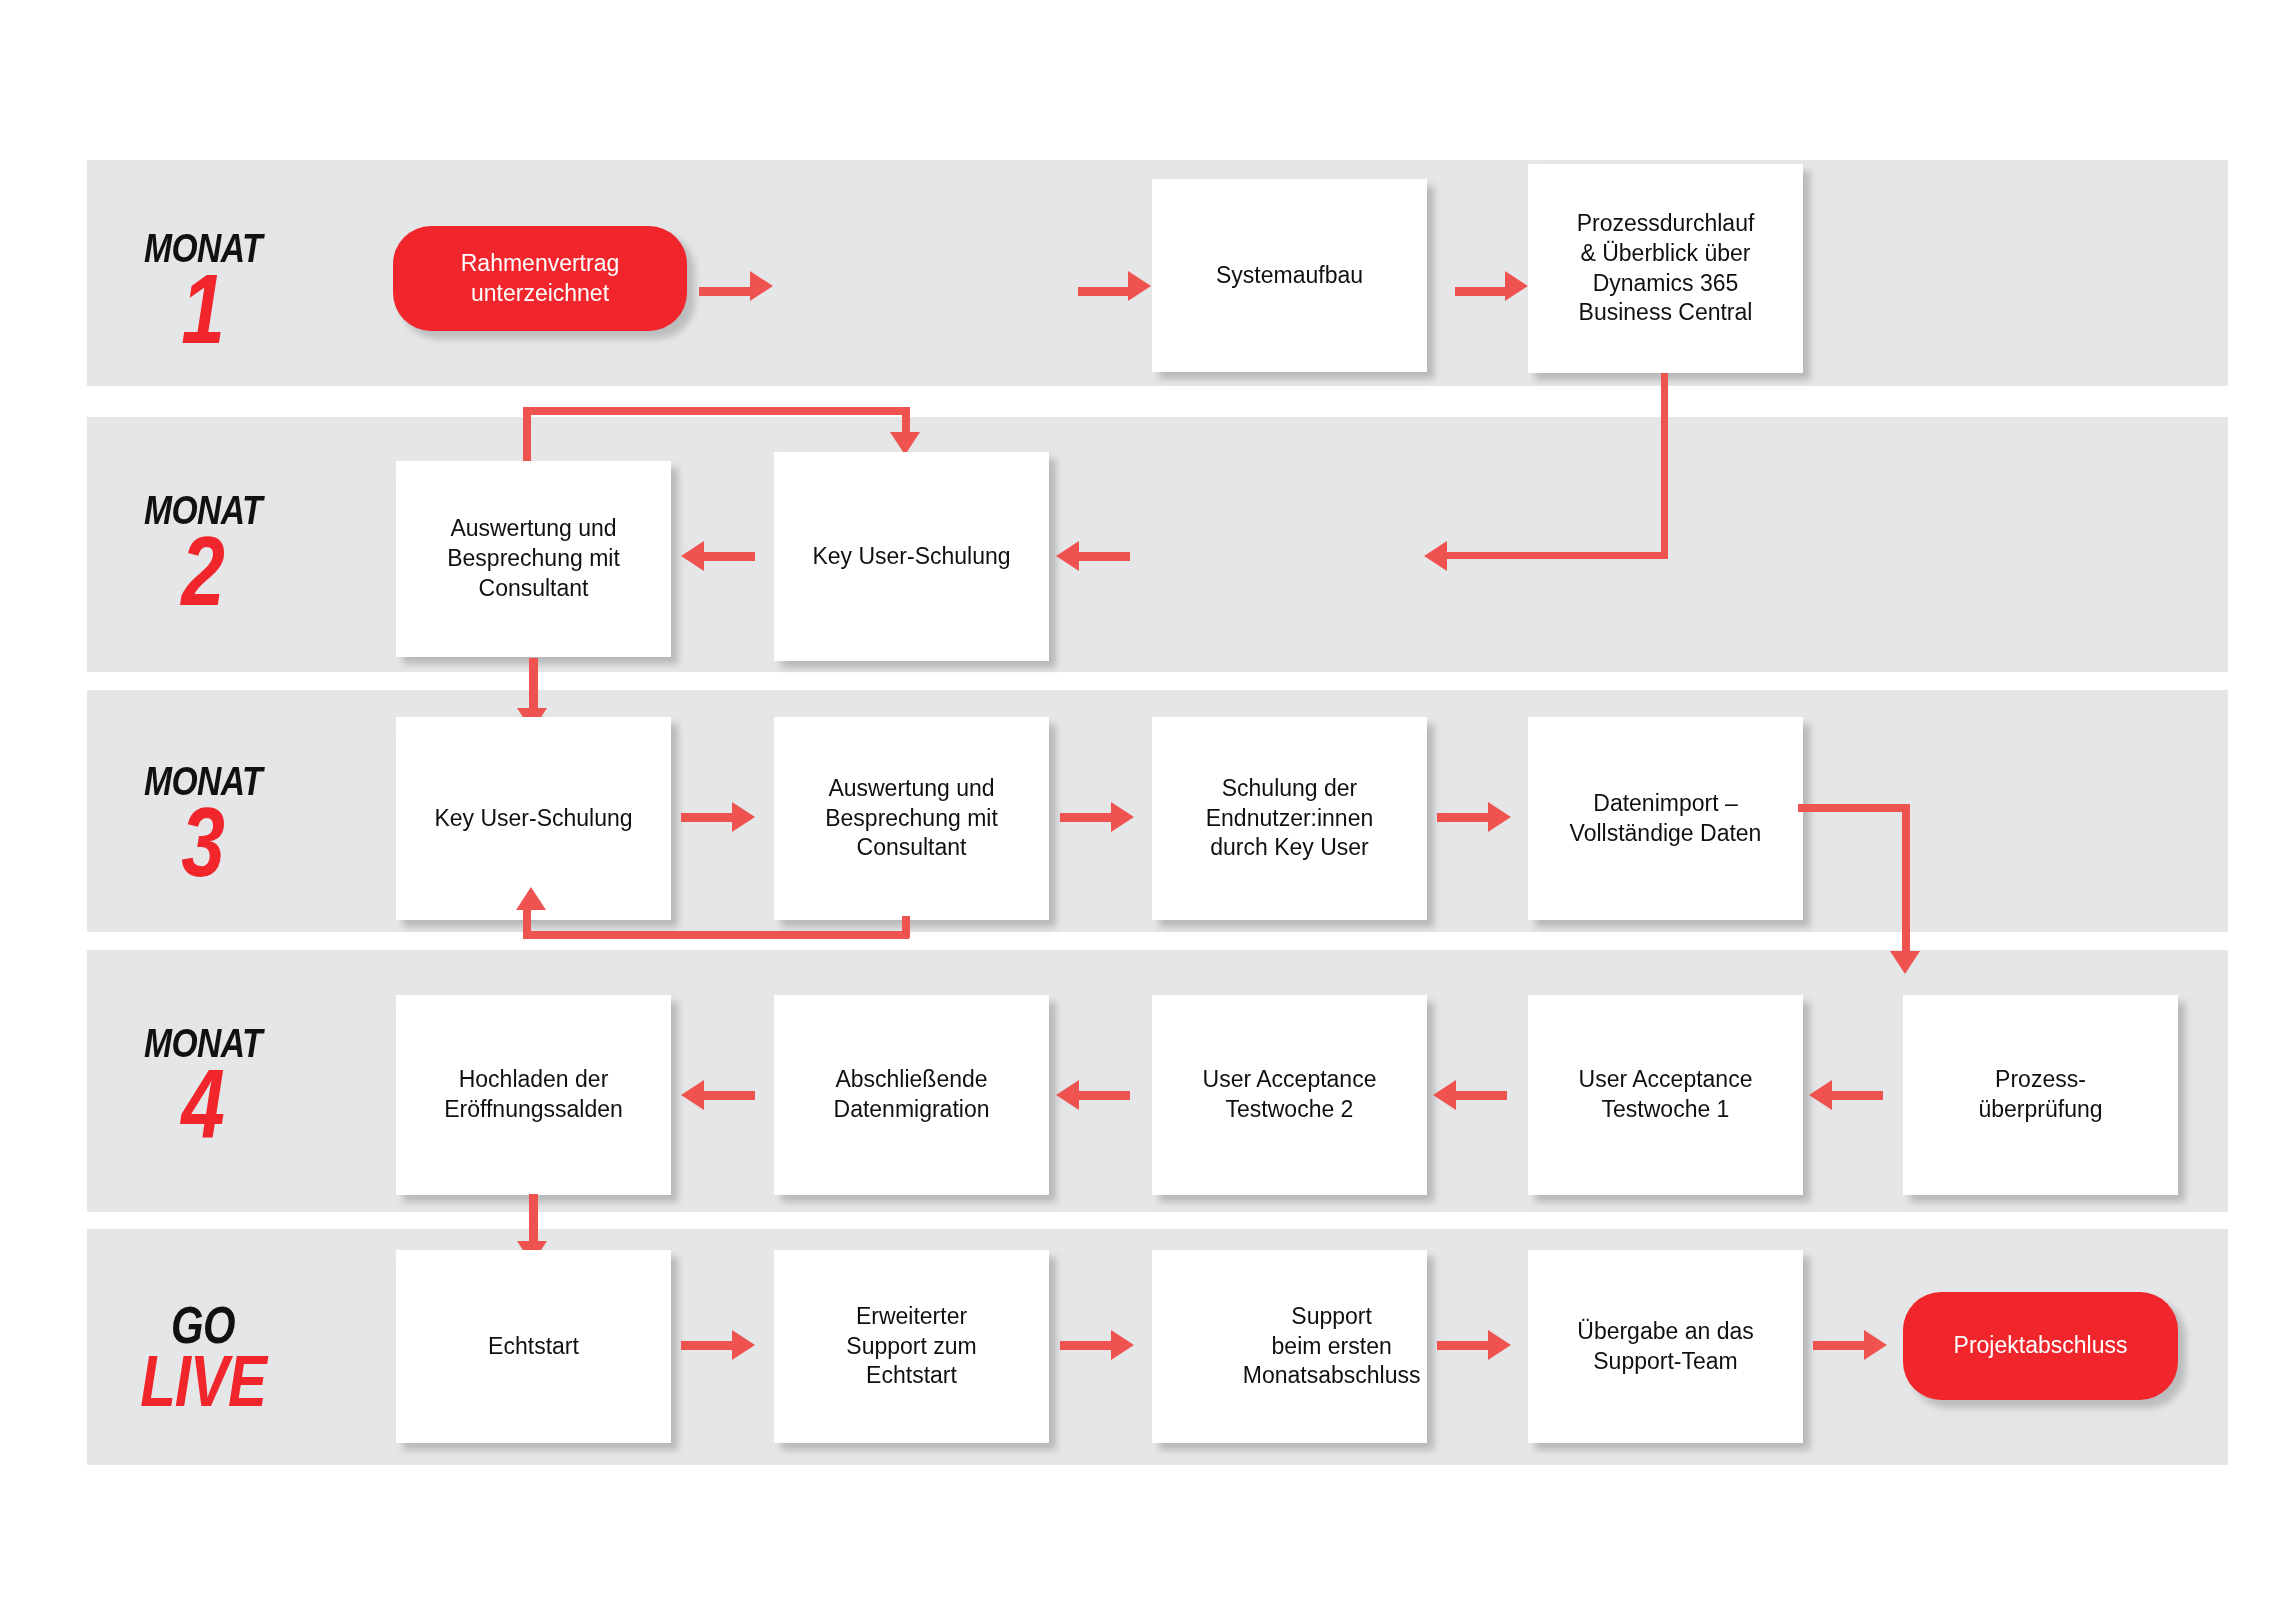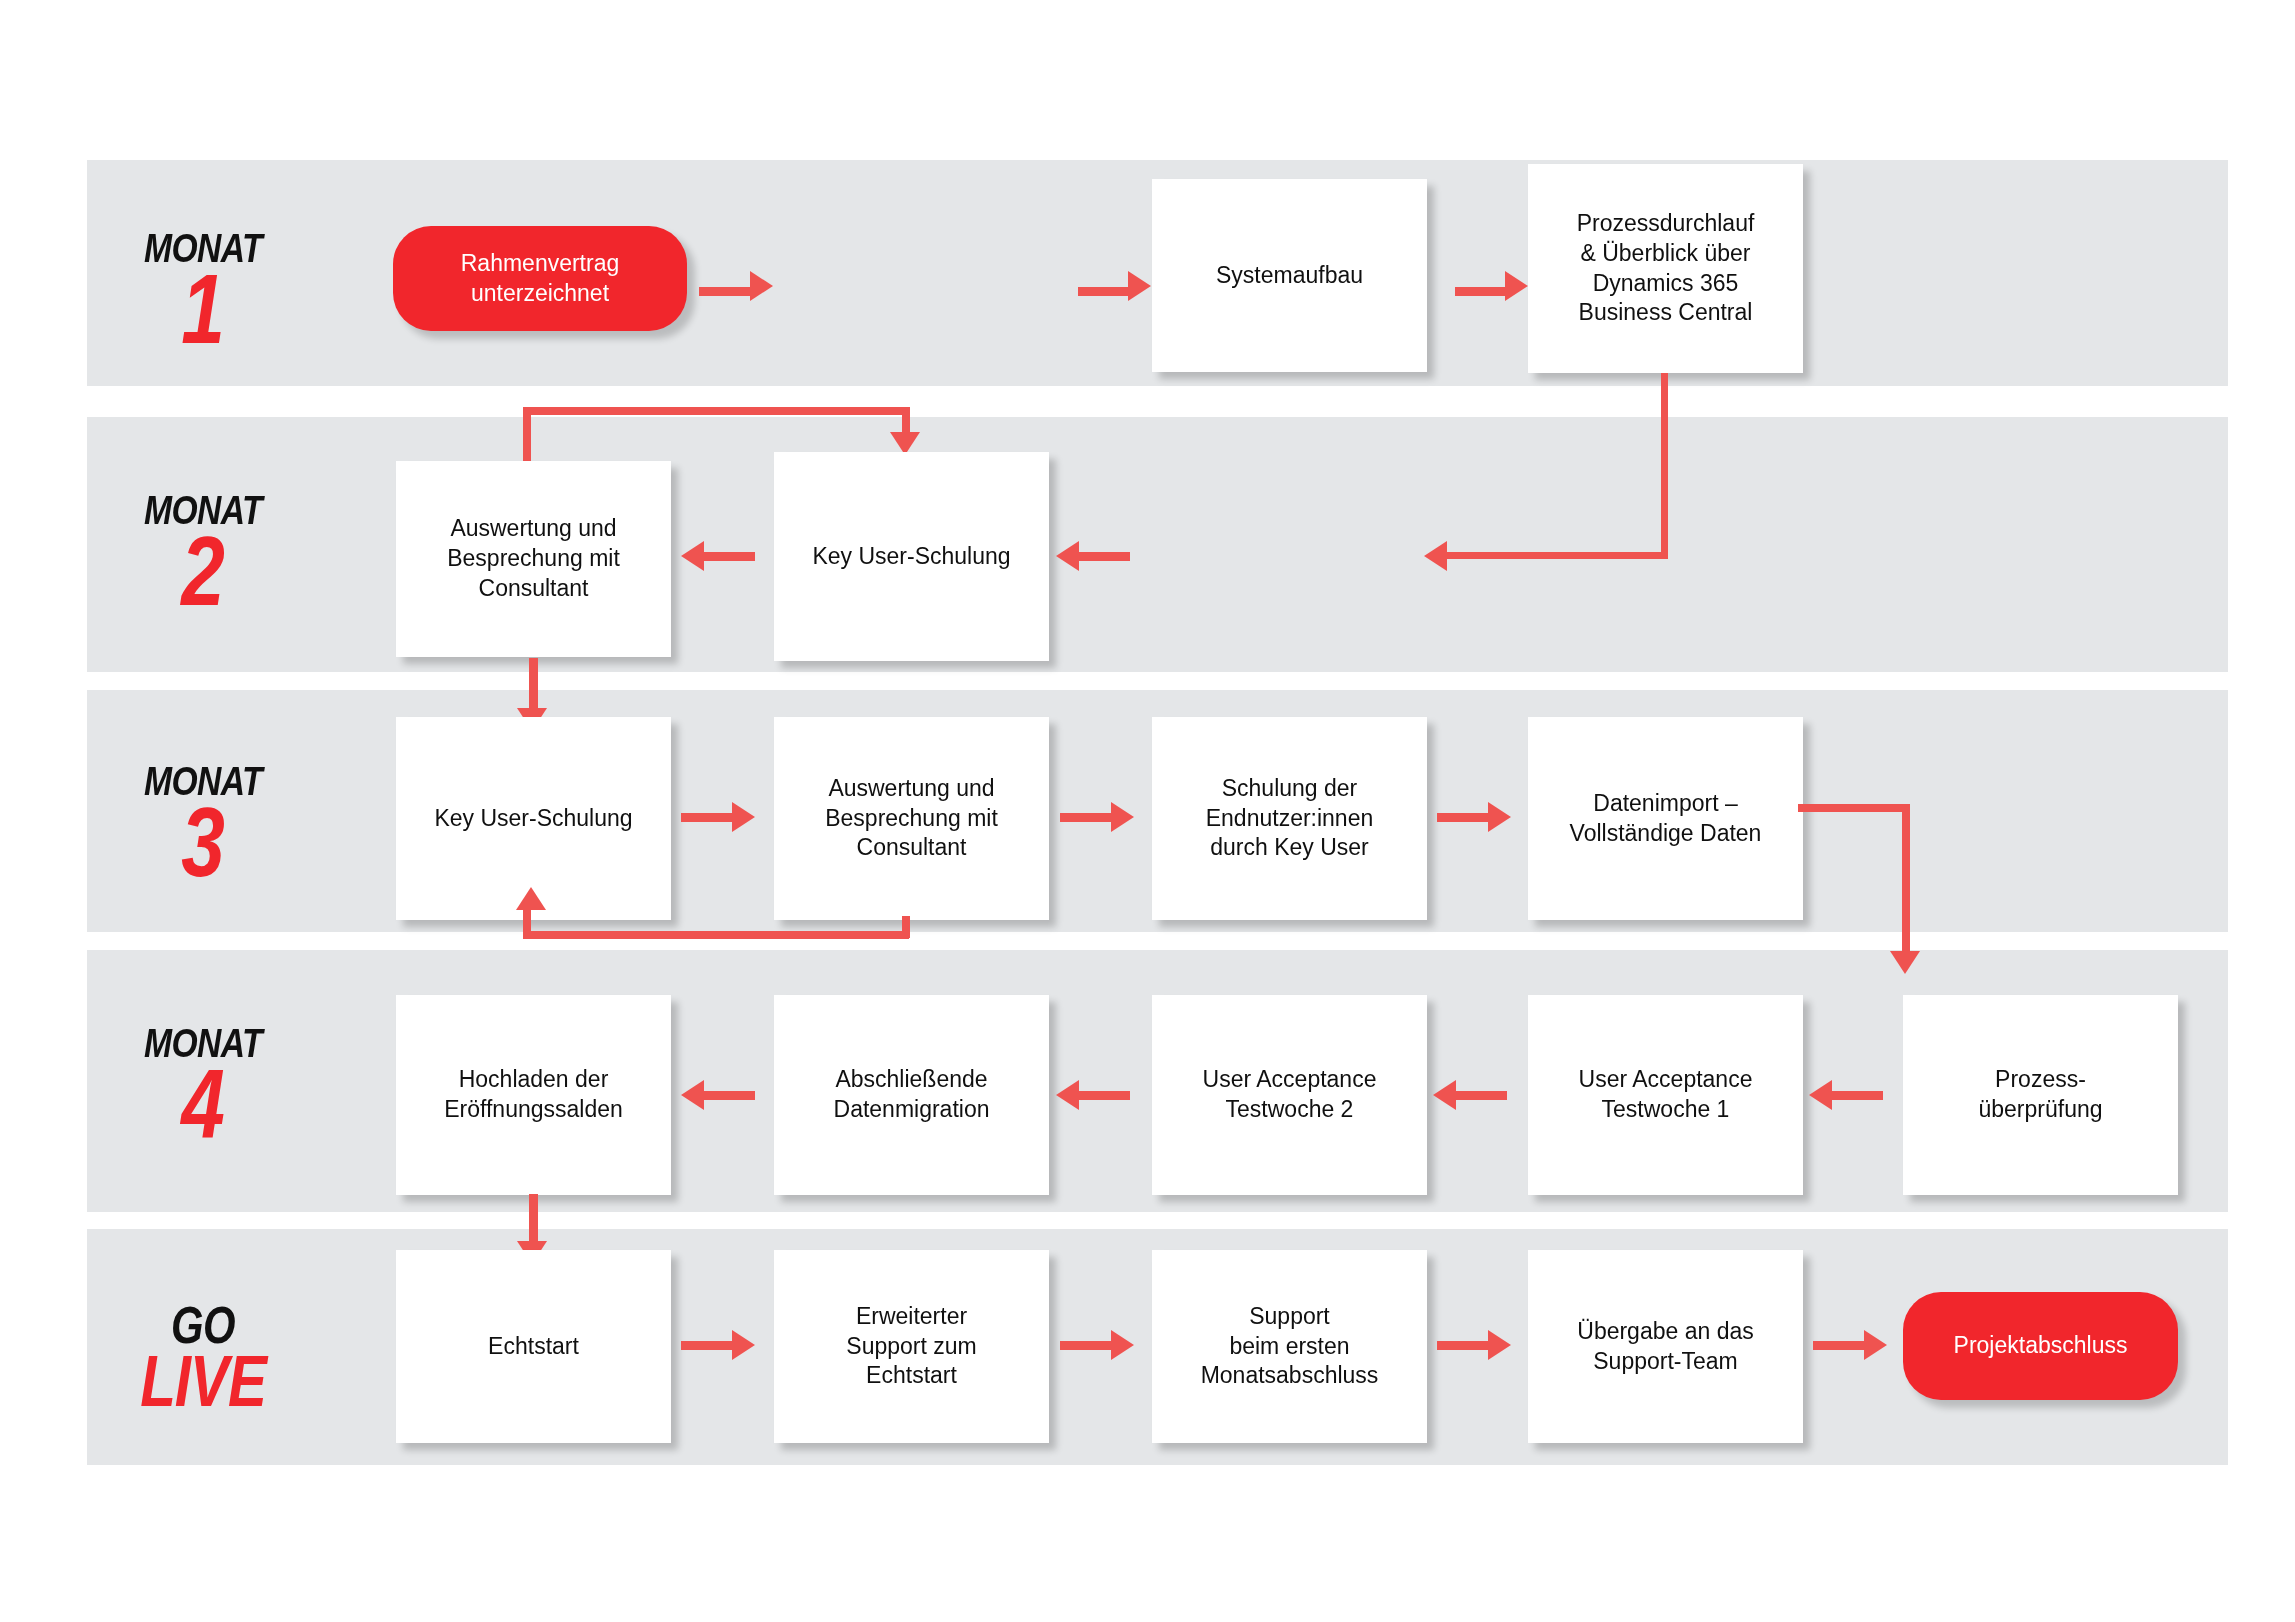--- a/index.html
+++ b/index.html
@@ -242,21 +242,21 @@
   <div class="head down" style="left:517px;top:1241px;"></div>
 
   <div class="node" style="left:396px;top:1250px;width:275px;height:193px;">
     <span>Echtstart</span>
     </div>
 
   <div class="node" style="left:774px;top:1250px;width:275px;height:193px;">
     <span>Erweiterter<br>Support zum<br>Echtstart</span>
     </div>
 
-  <div class="node" style="left:1152px;top:1250px;width:275px;height:193px;">
+  <div class="node" style="left:1152px;top:1250px;width:275px;height:193px;justify-content:flex-end;">
     <span>Support<br>beim ersten<br>Monatsabschluss</span>
     </div>
 
   <div class="node" style="left:1528px;top:1250px;width:275px;height:193px;">
     <span>Übergabe an das<br>Support-Team</span>
     </div>
 
   <div class="node pill" style="left:1903px;top:1292px;width:275px;height:108px;">
     <span>Projektabschluss</span>
     </div>

